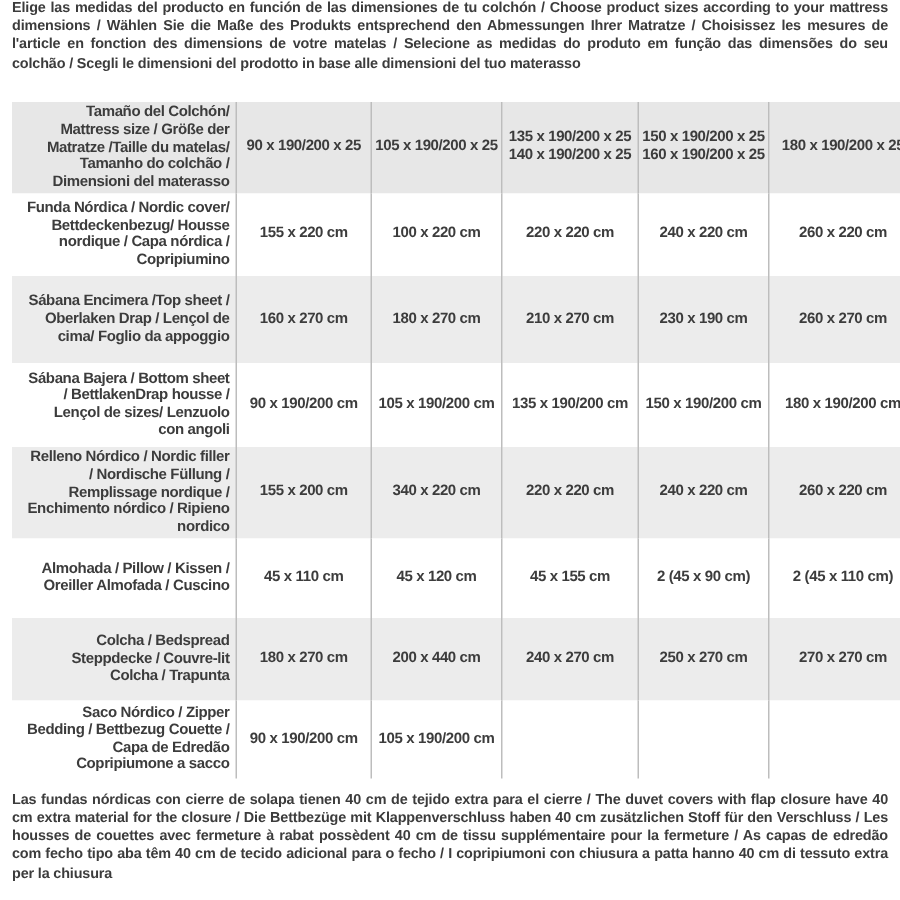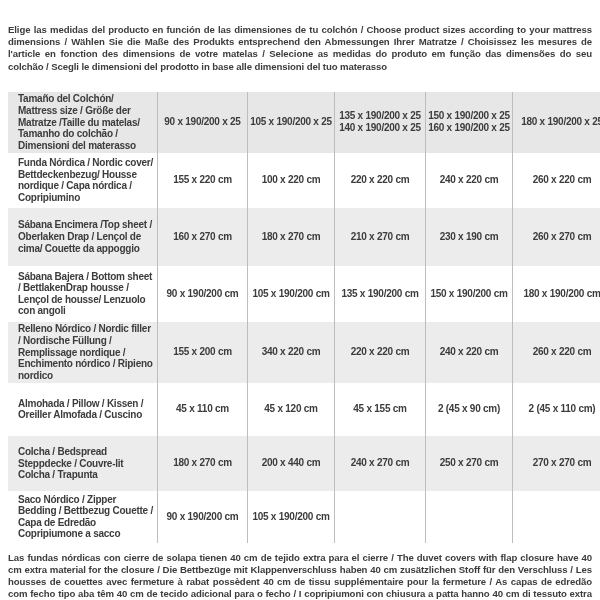--- a/index.html
+++ b/index.html
@@ -11,21 +11,21 @@
   }
   html,body{margin:0;padding:0;}
   body{
     width:600px;height:600px;overflow:hidden;
     background:#ffffff;
     font-family:"Liberation Sans", sans-serif;
     color:var(--text);
   }
   .page{padding:0 8px;}
   .intro{
-    margin:24px 0 0 0;
+    margin:0 0 0 0;
     font-size:9.6px;font-weight:bold;
     line-height:12.2px;
     text-align:justify;
     letter-spacing:-0.1px;
   }
   .size-table{
     margin-top:19px;
     display:table;
     table-layout:fixed;
     width:584px;
@@ -37,21 +37,21 @@
   .row.white{background:var(--row-bg);}
   .cell{
     display:table-cell;
     vertical-align:middle;
     font-size:10px;font-weight:bold;
     letter-spacing:-0.25px;
   }
   .cell.label{
     padding-left:10px;padding-right:4px;
     line-height:11.6px;
-    text-align:left;
+    text-align:right;
     margin-top:16px;
   }
   .cell.val{
     text-align:center;
     border-left:1px solid var(--divider);
     line-height:12.5px;
   }
   
   .cw0{width:135px;}
   .cw1{width:89px;}
@@ -109,30 +109,30 @@
     <div class="row white r1">
       <div class="cell label">Funda Nórdica / Nordic cover/ Bettdeckenbezug/ Housse nordique / Capa nórdica / Copripiumino</div>
       <div class="cell val">155 x 220 cm</div>
       <div class="cell val">100 x 220 cm</div>
       <div class="cell val">220 x 220 cm</div>
       <div class="cell val">240 x 220 cm</div>
       <div class="cell val">260 x 220 cm</div>
     </div>
 
     <div class="row gray r2">
-      <div class="cell label">Sábana Encimera /Top sheet / Oberlaken Drap / Lençol de cima/ Couette da appoggio</div>
+      <div class="cell label">Sábana Encimera /Top sheet / Oberlaken Drap / Lençol de cima/ Foglio da appoggio</div>
       <div class="cell val">160 x 270 cm</div>
       <div class="cell val">180 x 270 cm</div>
       <div class="cell val">210 x 270 cm</div>
       <div class="cell val">230 x 190 cm</div>
       <div class="cell val">260 x 270 cm</div>
     </div>
 
     <div class="row white r3">
-      <div class="cell label">Sábana Bajera / Bottom sheet / BettlakenDrap housse / Lençol de housse/ Lenzuolo con angoli</div>
+      <div class="cell label">Sábana Bajera / Bottom sheet / BettlakenDrap housse / Lençol de sizes/ Lenzuolo con angoli</div>
       <div class="cell val">90 x 190/200 cm</div>
       <div class="cell val">105 x 190/200 cm</div>
       <div class="cell val">135 x 190/200 cm</div>
       <div class="cell val">150 x 190/200 cm</div>
       <div class="cell val">180 x 190/200 cm</div>
     </div>
 
     <div class="row gray r4">
       <div class="cell label">Relleno Nórdico / Nordic filler / Nordische Füllung / Remplissage nordique / Enchimento nórdico / Ripieno nordico</div>
       <div class="cell val">155 x 200 cm</div>

